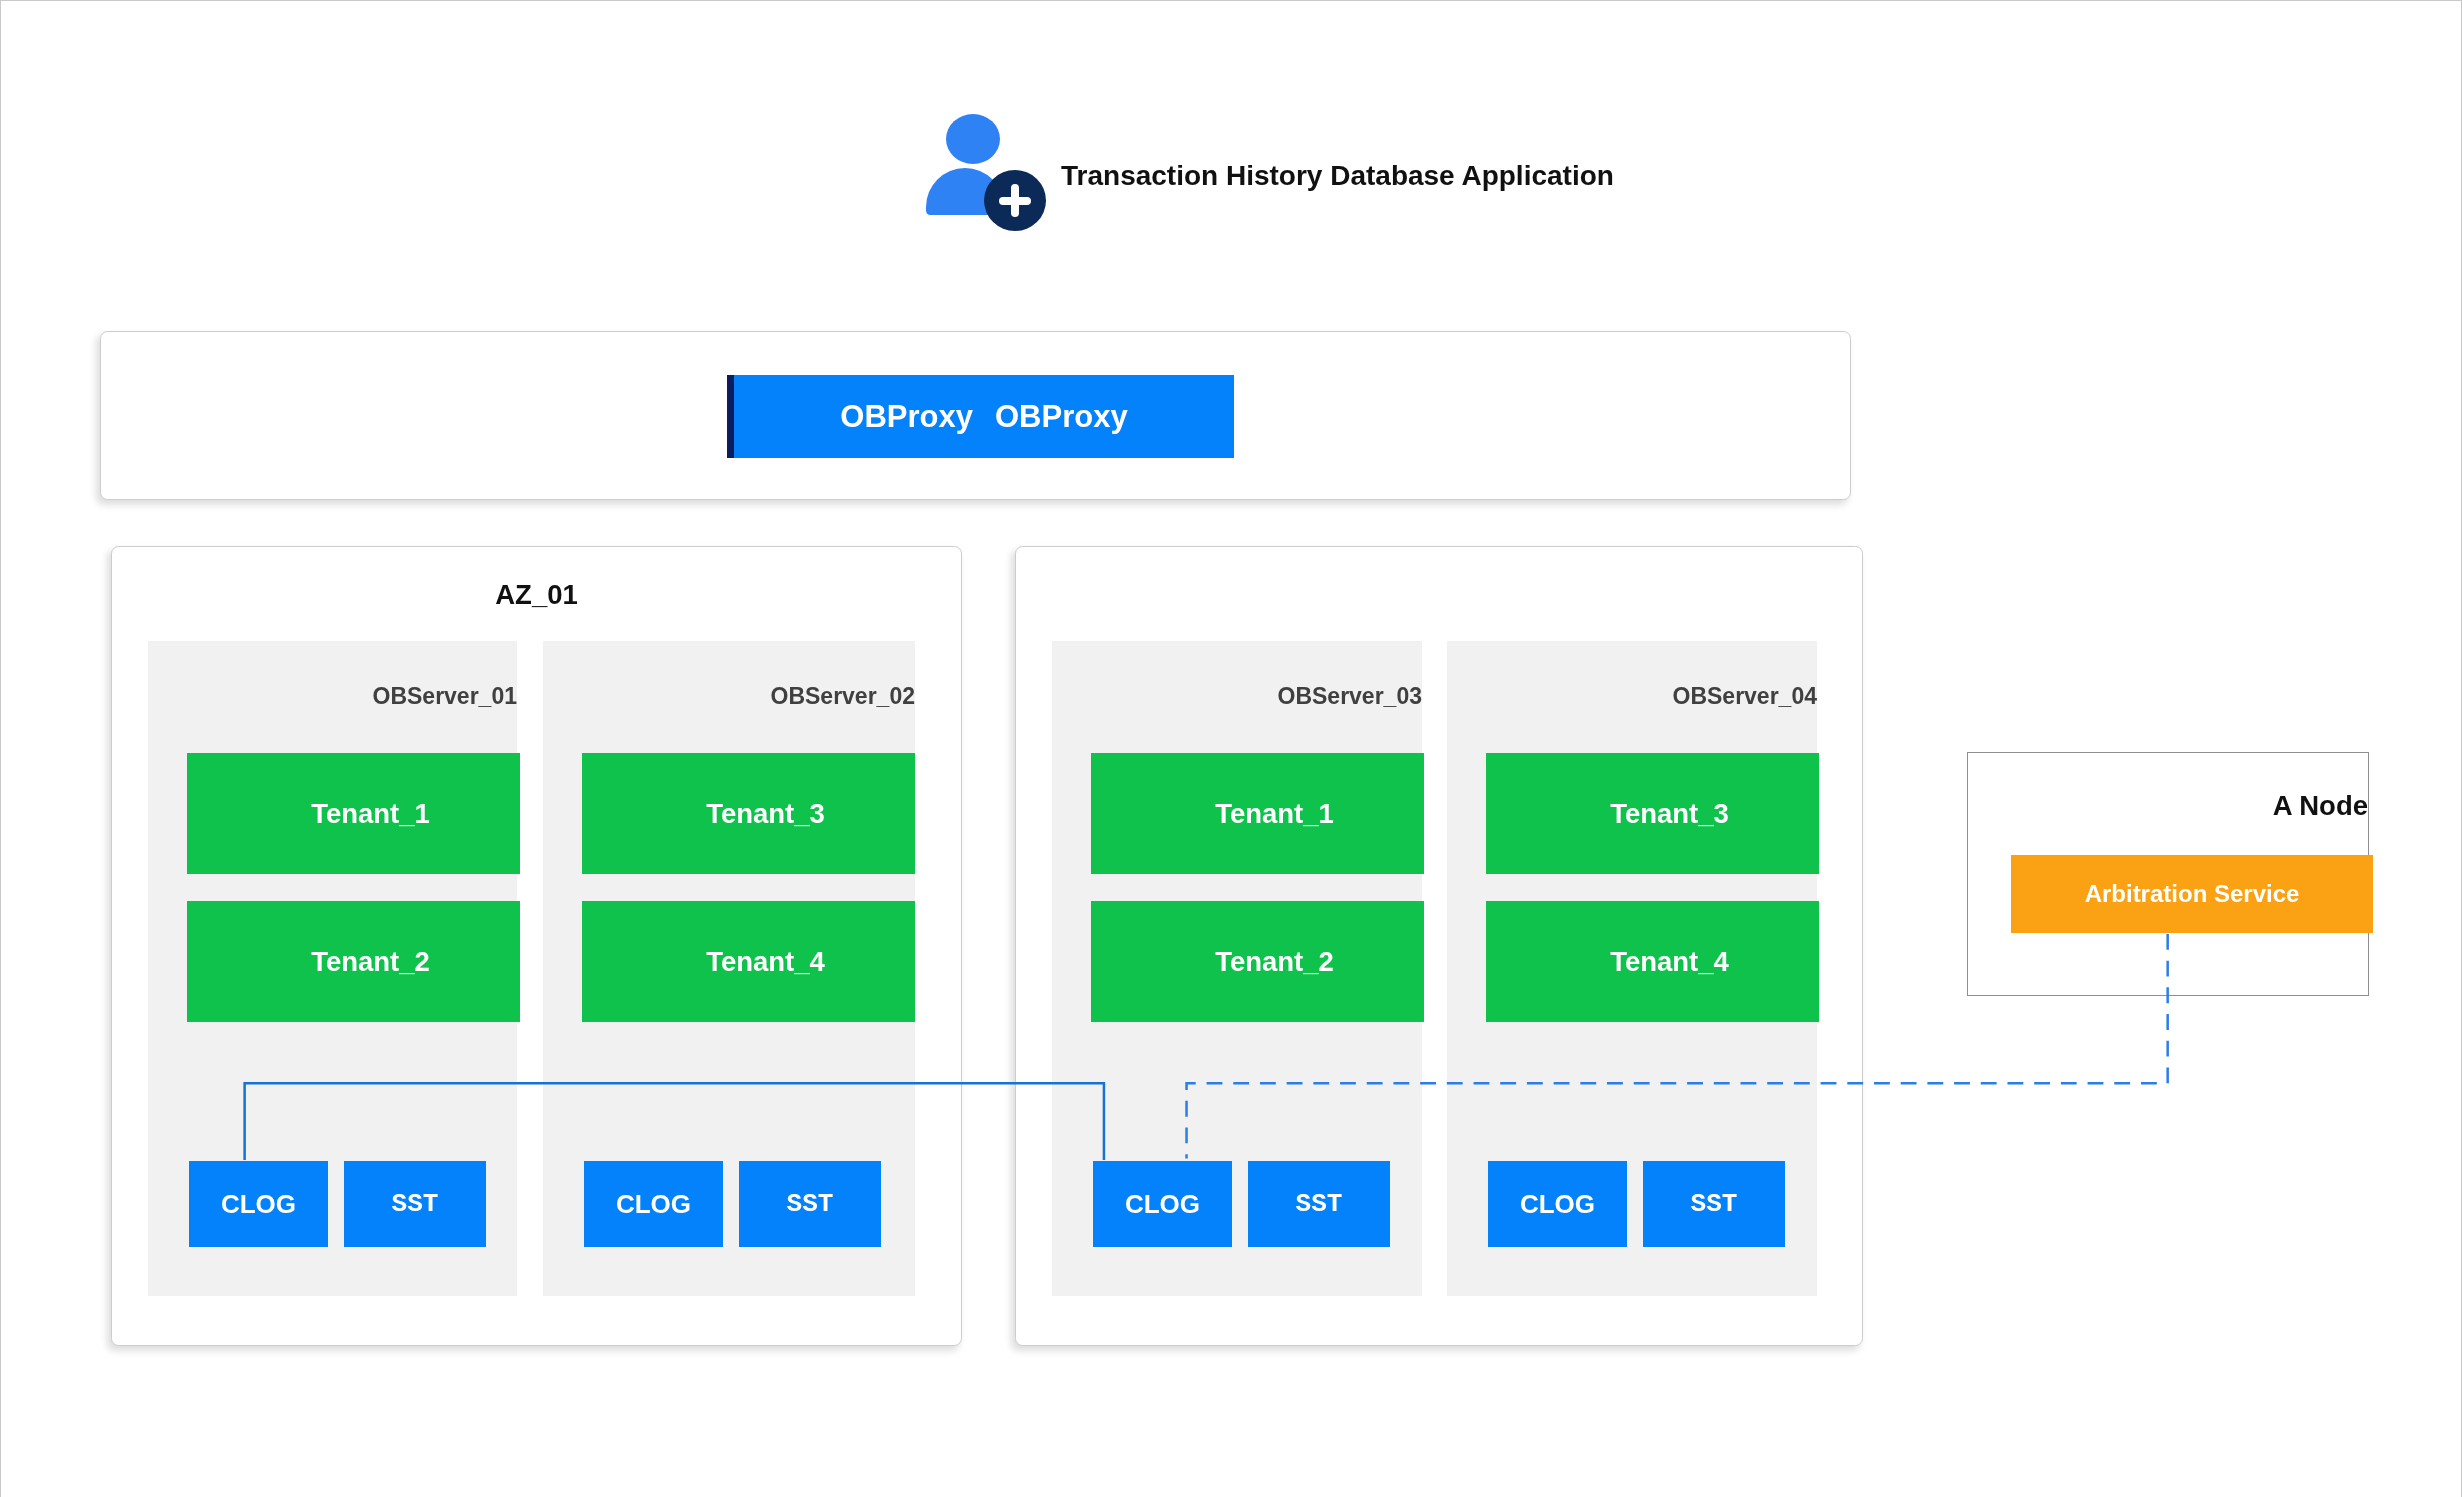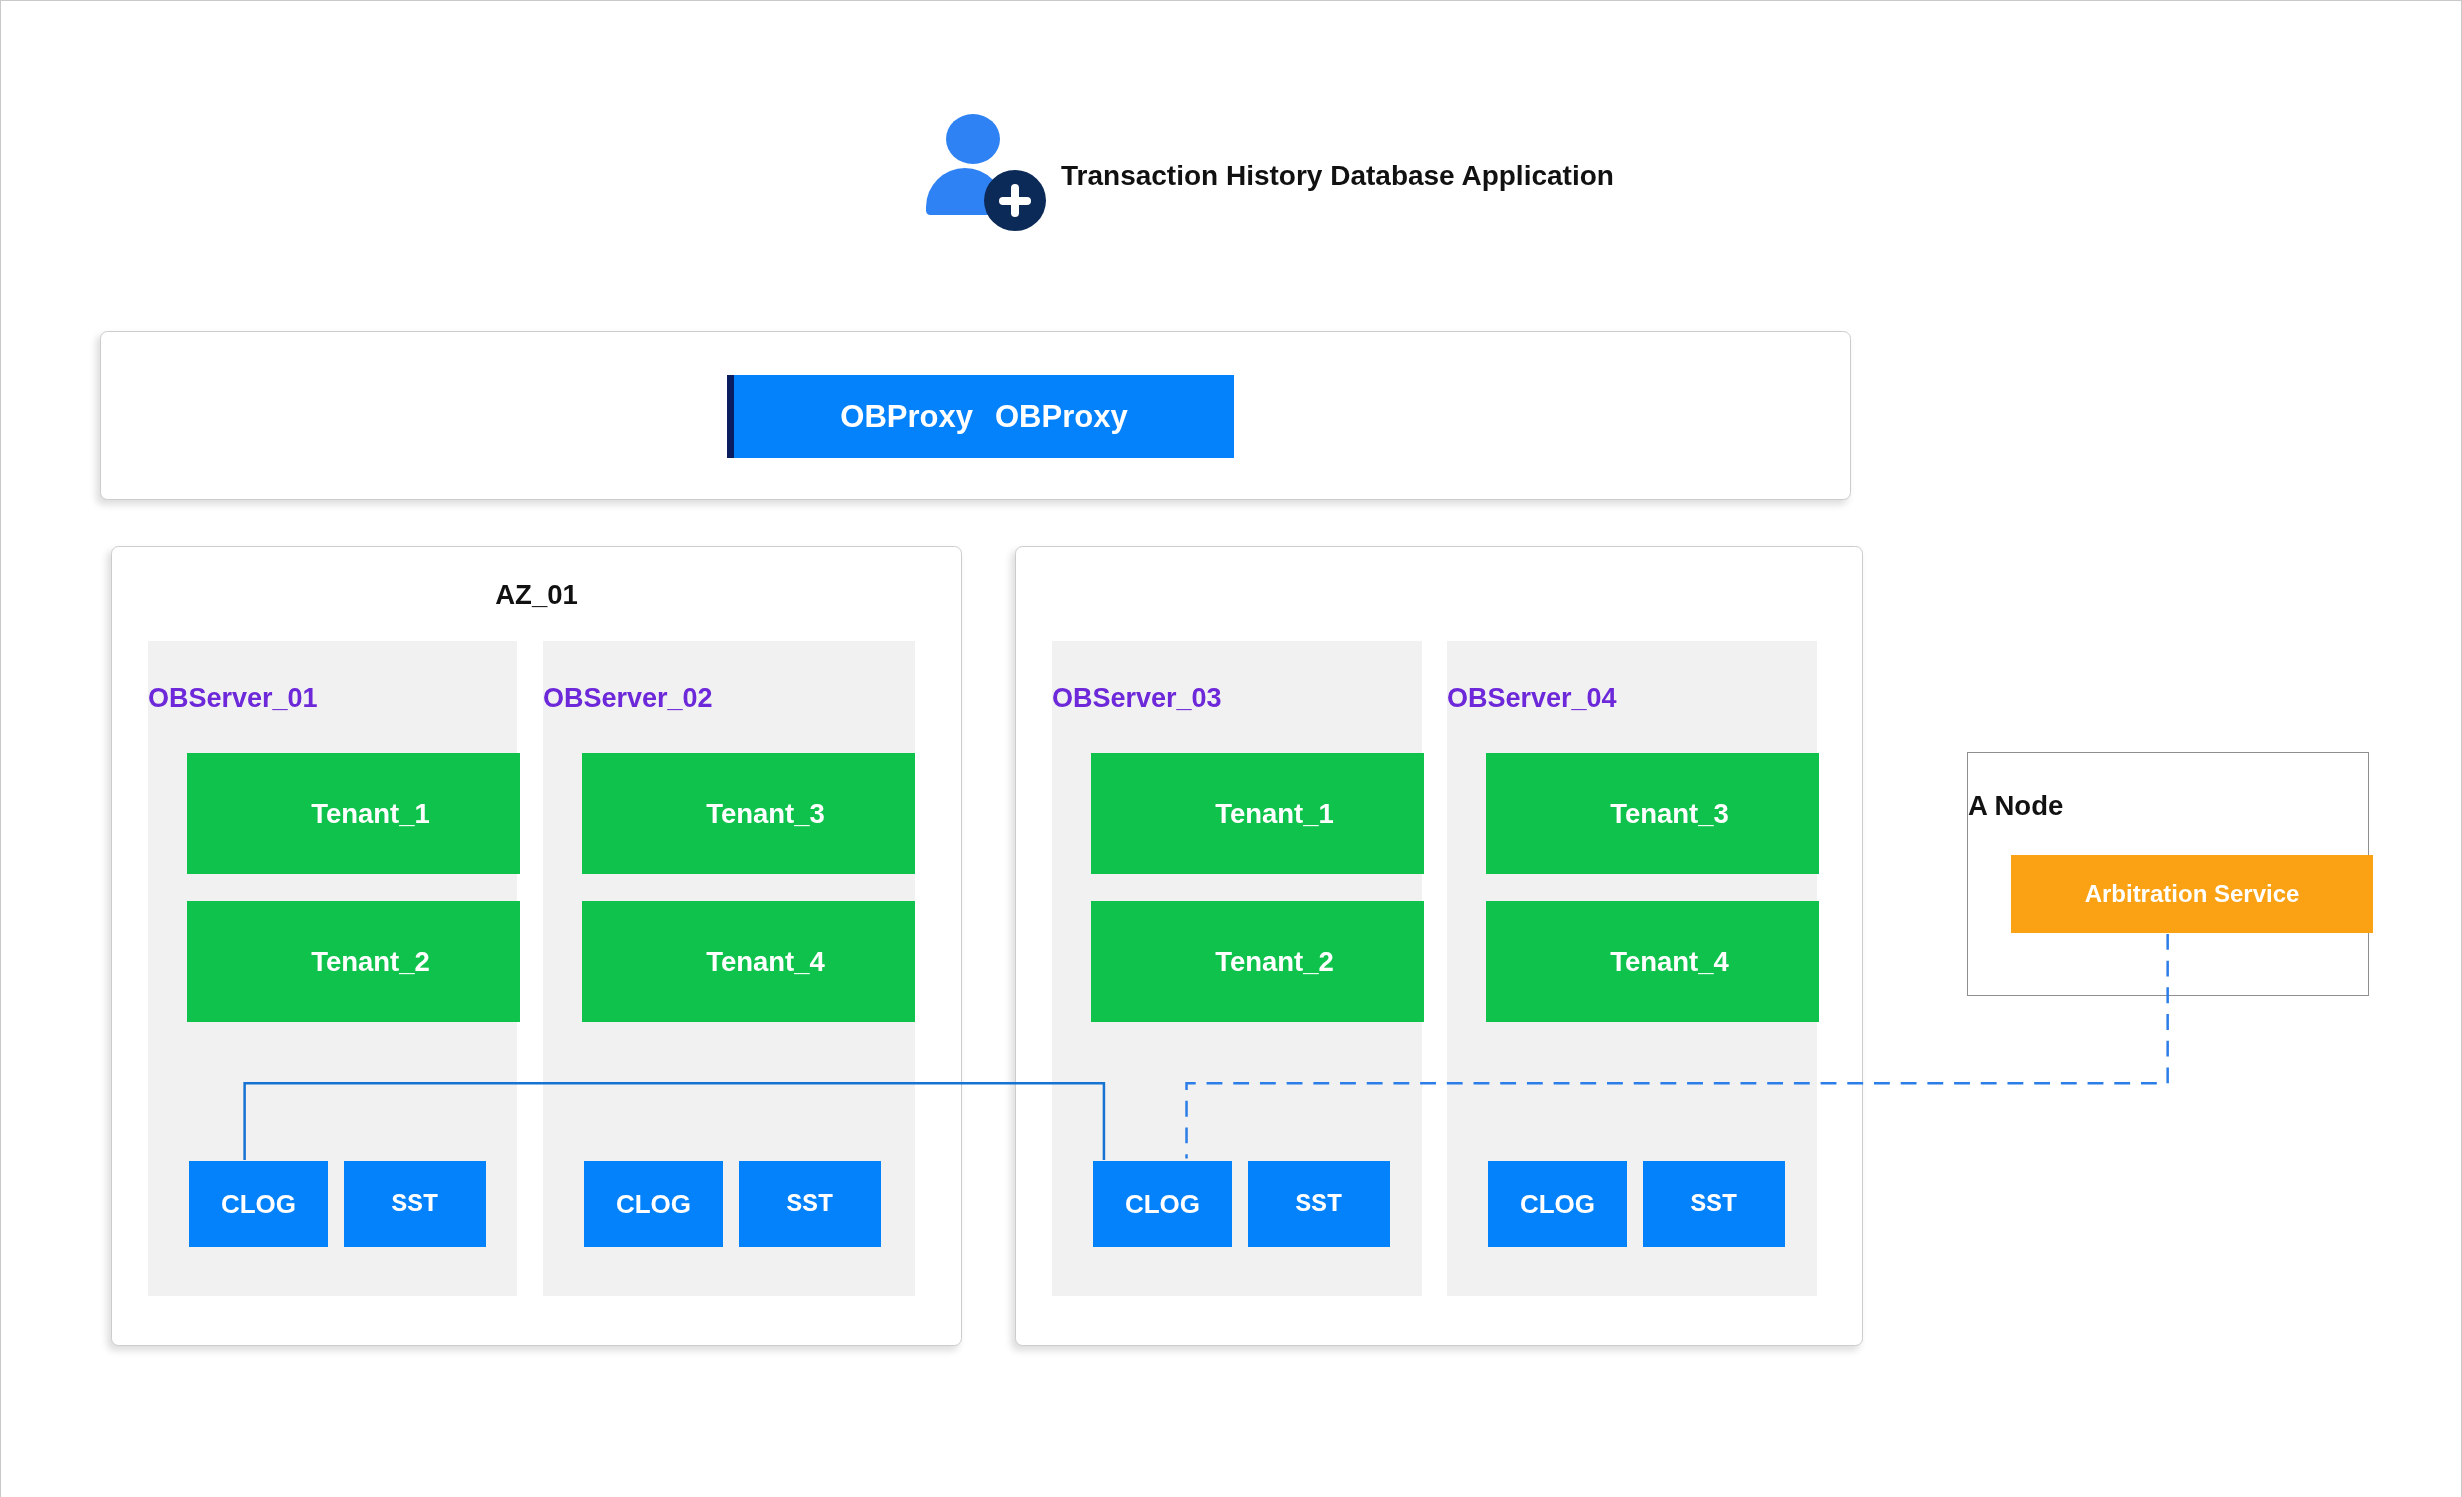--- a/index.html
+++ b/index.html
@@ -40,42 +40,42 @@
 
   
   .az{position:absolute;top:545px;height:800px;margin-left:12px;}
   .az1{left:98px;width:851px;}
   .az2{left:1002px;width:848px;}
   .az-title{position:absolute;top:32px;left:0;width:100%;text-align:center;font-size:27.5px;font-weight:bold;color:#111111;}
   .server{position:absolute;top:94px;height:655px;background:#f1f1f2;}
   .srv-a{left:36px;}
   .srv-b{left:431px;}
   .w442{width:369px;} .w446{width:372px;} .w444{width:370px;}
-  .server-title{position:absolute;top:42px;left:0;width:100%;text-align:left;font-size:27px;font-weight:bold;color:#6d28d9;}
+  .server-title{position:absolute;top:42px;left:0;width:100%;text-align:right;font-size:23px;font-weight:bold;color:#404040;}
   .tenant{
     position:absolute;left:39px;width:299px;height:121px;background:#0EC24C;
     display:flex;align-items:center;justify-content:center;
     color:#ffffff;font-size:27.5px;font-weight:bold;padding-left:34px;
   }
   .tenant.t1{top:112px;}
   .tenant.t2{top:260px;}
   .chip{
     position:absolute;top:520px;height:86px;background:#0482FC;
     display:flex;align-items:center;justify-content:center;
     color:#ffffff;font-size:26px;font-weight:bold;
   }
   .chip.clog{left:41px;width:139px;}
   .chip.sst{left:196px;width:142px;font-family:Liberation Mono, monospace;}
 
   
   .anode{
     position:absolute;left:1966px;top:751px;width:402px;height:244px;
     background:#ffffff;border:1.7px solid #8f8f8f;box-sizing:border-box;
   }
-  .anode-title{position:absolute;top:37px;left:0;width:100%;text-align:left;font-size:27.5px;font-weight:bold;color:#111111;}
+  .anode-title{position:absolute;top:37px;left:0;width:100%;text-align:right;font-size:27.5px;font-weight:bold;color:#111111;}
   .arb-box{
     position:absolute;left:43px;top:102px;width:362px;height:78px;background:#FAA213;
     display:flex;align-items:center;justify-content:center;
     color:#ffffff;font-size:24px;font-weight:bold;
   }
 
   
   .links{position:absolute;left:0;top:0;width:2462px;height:1498px;pointer-events:none;}
 </style>
 </head>

